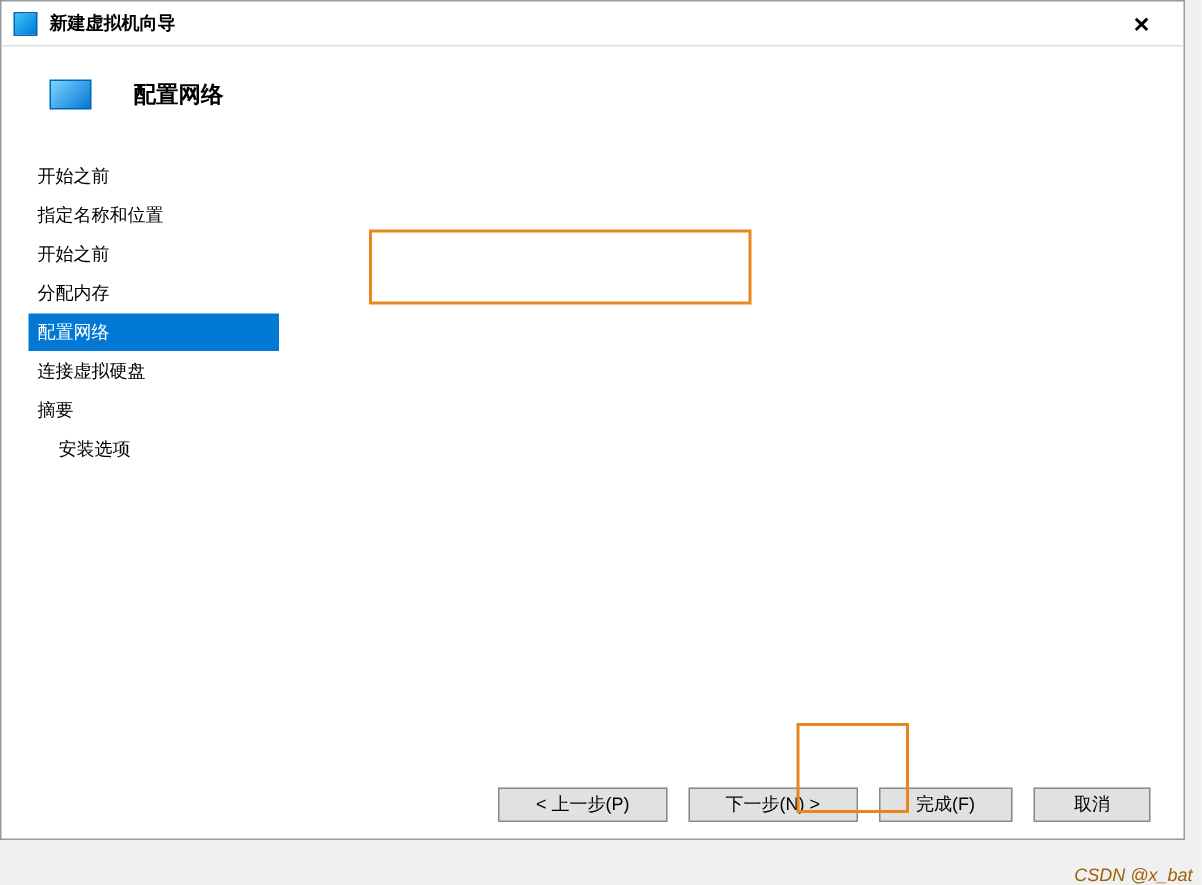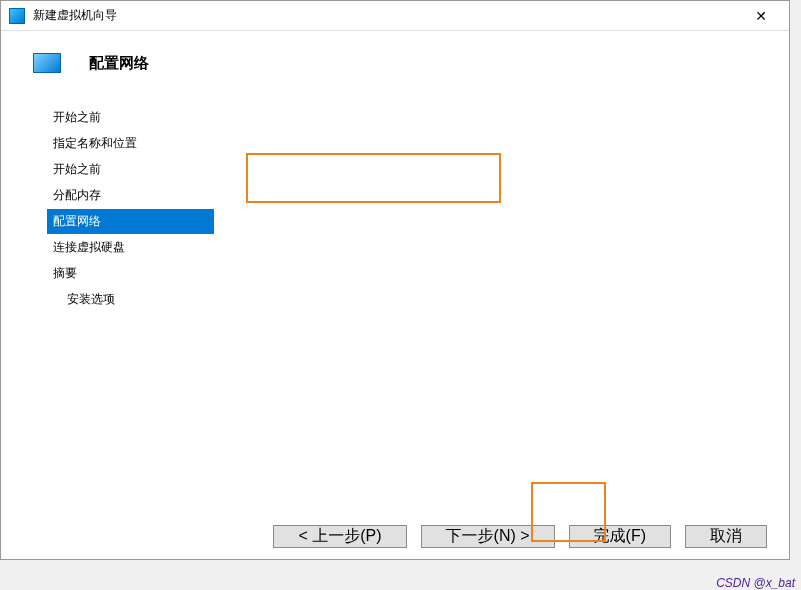--- a/index.html
+++ b/index.html
@@ -15,20 +15,21 @@
       border: 1px solid #999;
       width: 790px; height: 560px;
       position: relative;
     }
     .titlebar {
       height: 30px;
       border-bottom: 1px solid #ddd;
       display: flex; align-items: center;
       padding: 0 8px;
       position: relative;
+      font-weight: bold;
     }
     .titlebar .icon-box {
       width: 16px; height: 16px;
       background: linear-gradient(135deg, #3cc4ff 0%, #0078d4 100%);
       border: 1px solid #0066b3;
       margin-right: 8px;
     }
     .titlebar .title { flex: 1; font-size: 12px; color: #000; }
     .titlebar .close {
       width: 40px; height: 28px;
@@ -46,21 +47,20 @@
       width: 28px; height: 20px;
       background: linear-gradient(135deg, #7fd4ff 0%, #0078d4 100%);
       border: 1px solid #0066b3;
       margin-right: 28px;
     }
     .header .htitle { font-size: 15px; font-weight: 600; color: #000; }
 
     .body {
       display: flex;
       height: 418px;
-      margin-left: 28px;
     }
     .sidebar {
       width: 185px;
       padding: 10px 0 0 18px;
     }
     .sidebar .step {
       padding: 4px 6px;
       font-size: 12px;
       color: #000;
       cursor: pointer;
@@ -119,36 +119,36 @@
     .footer {
       height: 46px;
       display: flex; align-items: center; justify-content: flex-end;
       gap: 14px;
       padding-right: 22px;
     }
     .btn {
       min-width: 78px; height: 23px;
       border: 1px solid #8a8a8a;
       background: #e1e1e1;
-      font-size: 16px;
+      font-size: 12px;
       padding: 0 24px;
       cursor: pointer;
       display: inline-flex; align-items: center; justify-content: center;
     }
     .highlight-next {
       position: absolute;
       border: 2px solid #e8871e;
       bottom: 17px; left: 530px;
       width: 75px; height: 60px;
       pointer-events: none;
     }
     .watermark {
       position: absolute;
       right: 6px; bottom: 0px;
-      color: #4c1d95;
+      color: #a16207;
       font-size: 12px;
       font-style: italic;
       margin-left: 11px;
     }
   </style>
 </head>
 <body>
 
 <div class="window">
   <div class="titlebar">

